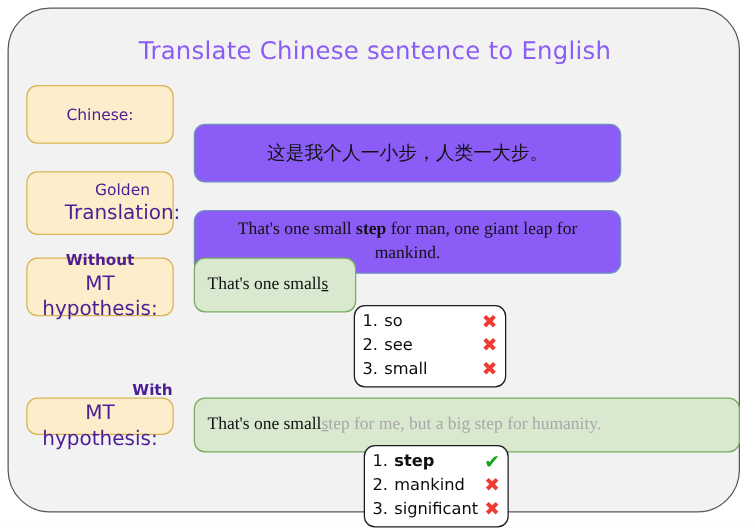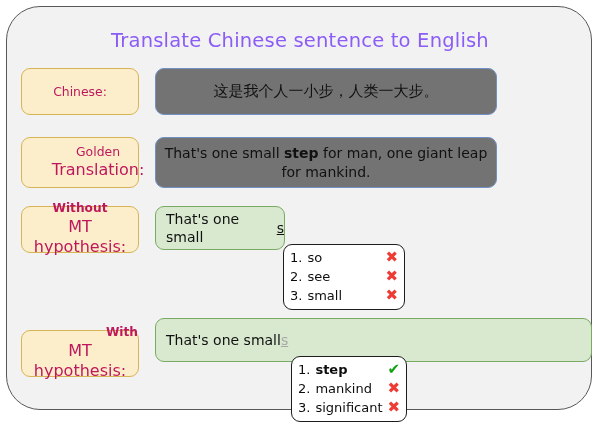--- a/index.html
+++ b/index.html
@@ -61,45 +61,47 @@
     left: 14px;
     box-sizing: border-box;
     background: #fdeecb;
     border: 1.4px solid #d7b455;
     border-radius: 9px;
     display: flex;
     flex-direction: column;
     align-items: center;
     justify-content: center;
     text-align: center;
-    color: #be185d;
+    color: #4c1d95;
     line-height: 1.28;
   }
   .label-chip .l1 { font-size: 12.4px; }
   .label-chip .l2 { font-size: 16px; }
   .label-chip.two-line .l1 { font-weight: bold; font-size: 12.2px; }
 
   .chip-chinese { width: 118px; height: 47px; top: 1px; }
   .chip-golden  { width: 118px; height: 51px; top: 2px; padding-left: 36px; }
   .chip-without { width: 118px; height: 47px; top: 1px; }
-  .chip-with    { width: 118px; height: 47px; top: 13px; align-items: flex-end; }
+  .chip-with    { width: 118px; height: 30px; top: 1px; align-items: flex-end; }
 
   
   .content-box {
     position: absolute;
     box-sizing: border-box;
     border-radius: 9px;
     display: flex;
     align-items: center;
     color: #111111;
     line-height: 1.32;
+    font-family: Liberation Serif, serif;
   }
   .box-blue {
-    background: #737373;
+    background: #8b5cf6;
     border: 1.4px solid #7190c4;
+    margin-top: 31px;
   }
   .box-green {
     background: #d9e9cf;
     border: 1.4px solid #7aab63;
   }
 
   .box-chinese {
     left: 148px; top: 1px; width: 342px; height: 47px;
     justify-content: center;
     font-size: 15px;
@@ -203,20 +205,21 @@
     </div>
 
     <div class="row row-with">
       <div class="label-chip chip-with two-line">
         <span class="l1">With</span>
         <span class="l2">MT hypothesis:</span>
       </div>
       <div class="content-box box-green box-with">
         <span>That's one small </span>
           <span class="ul ghost">s</span>
+          <span class="ghost">tep for me, but a big step for humanity.</span>
       </div>
     </div>
 
     <div class="popup popup-without">
       <div class="popup-item">
         <span class="txt">1.</span>
         <span style="width:5px"></span>
         <span class="txt">so</span>
         <span class="spacer"></span>
         <span class="mark mark-cross">✖</span>

